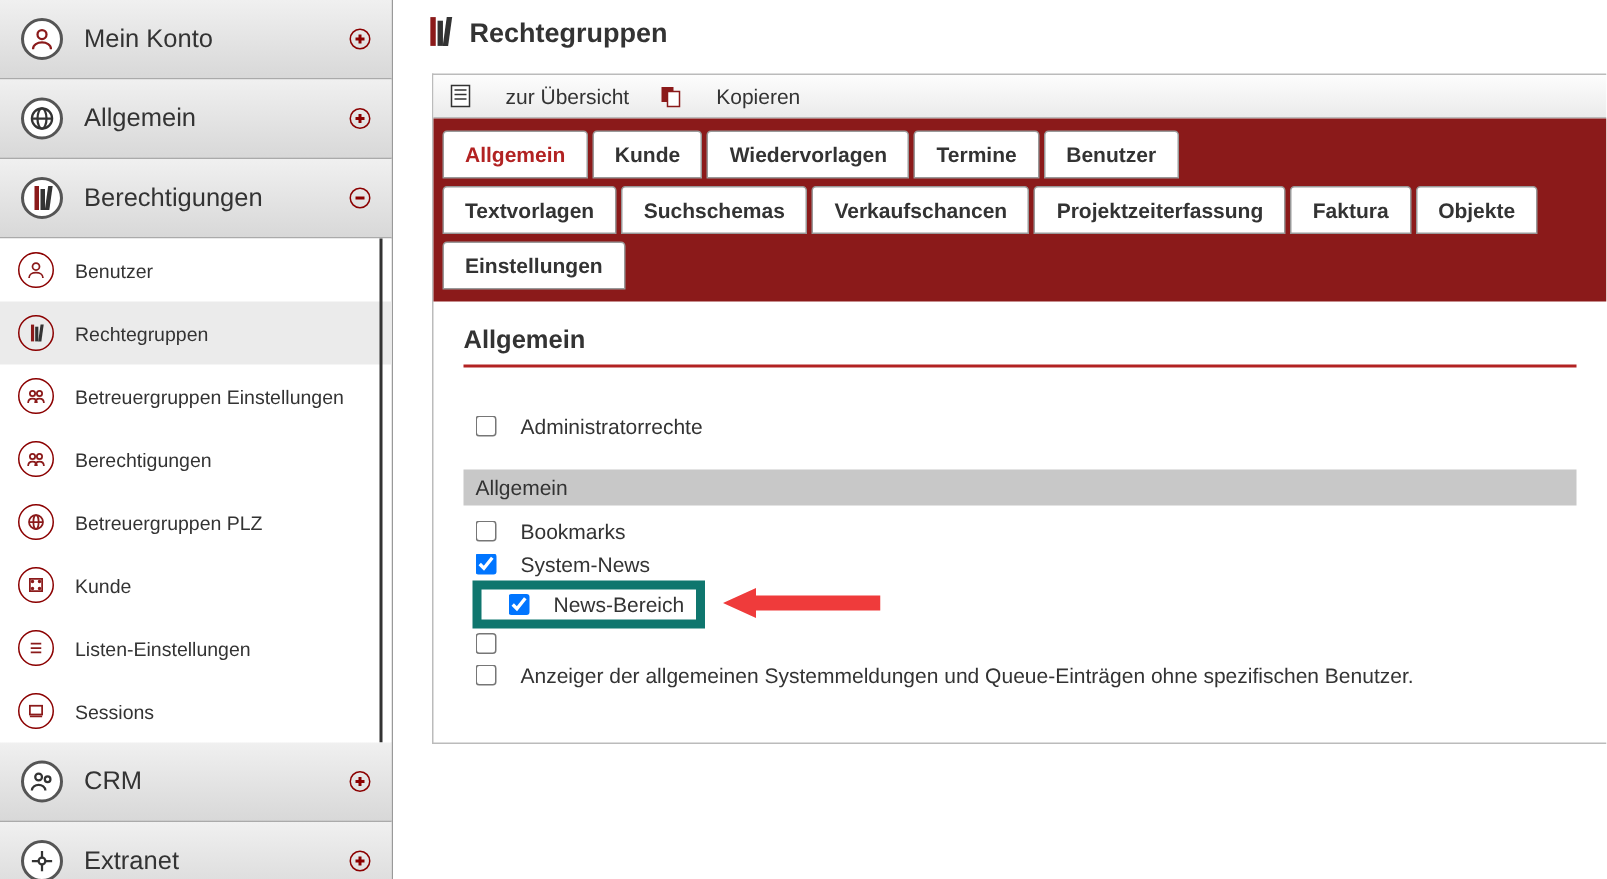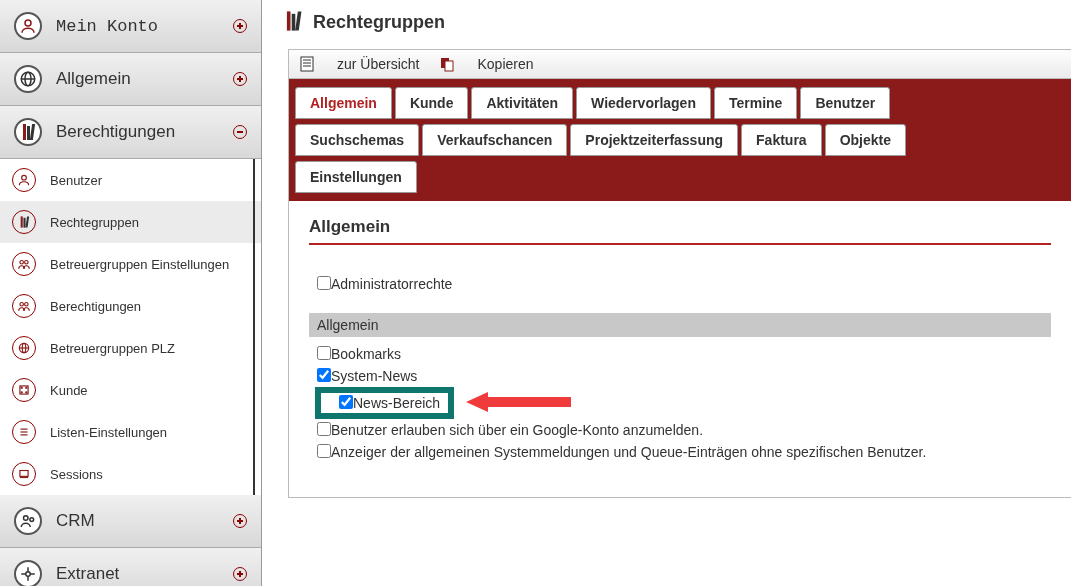--- a/index.html
+++ b/index.html
@@ -1,21 +1,21 @@
 <!DOCTYPE html>
 <html><head>
 <meta charset="utf-8">
 <style>
 * { margin: 0; padding: 0; box-sizing: border-box; }
 body { font-family: Arial, sans-serif; font-size: 14px; color: #333; background: #fff; width: 1071px; height: 586px; overflow: hidden; display: flex; }
 
 
 .sidebar { width: 262px; background: #fff; border-right: 1px solid #999; height: 100%; position: relative; }
 .nav-section { background: linear-gradient(to bottom, #f0f0f0, #d8d8d8); border-bottom: 1px solid #aaa; padding: 12px 14px; display: flex; align-items: center; cursor: pointer; position: relative; }
-.nav-section:first-child { border-top: none; font-family: Liberation Mono, monospace; }
+.nav-section:first-child { border-top: none; }
 .nav-icon { width: 28px; height: 28px; border: 2px solid #555; border-radius: 50%; display: flex; align-items: center; justify-content: center; margin-right: 14px; flex-shrink: 0; background: #fff; }
 .nav-icon svg { width: 18px; height: 18px; }
 .nav-label { font-size: 17px; color: #333; flex: 1; }
 .nav-toggle { width: 14px; height: 14px; border: 1.5px solid #8B0000; border-radius: 50%; position: relative; display: flex; align-items: center; justify-content: center; }
 .nav-toggle::before { content: ''; position: absolute; width: 6px; height: 1.5px; background: #8B0000; }
 .nav-toggle.plus::after { content: ''; position: absolute; width: 1.5px; height: 6px; background: #8B0000; }
 
 .sub-items { background: #fff; }
 .sub-item { padding: 9px 12px; display: flex; align-items: center; cursor: pointer; }
 .sub-item.active { background: #ebebeb; }
@@ -44,21 +44,21 @@
 .tabs-container { background: #8B1A1A; padding: 8px 6px 8px 6px; }
 .tabs-row { display: flex; gap: 3px; margin-bottom: 5px; flex-wrap: nowrap; }
 .tabs-row:last-child { margin-bottom: 0; }
 .tab { background: #fff; border: 1px solid #999; border-radius: 3px 3px 0 0; padding: 7px 14px; font-size: 14px; font-weight: bold; color: #333; cursor: pointer; white-space: nowrap; }
 .tab.active { color: #B22222; }
 
 .section-area { padding: 16px 20px; }
 .section-title { font-size: 17px; font-weight: bold; color: #333; padding-bottom: 6px; border-bottom: 2px solid #B22222; margin-bottom: 28px; }
 
 .group-header { background: #c8c8c8; padding: 4px 8px; font-size: 14px; color: #333; margin-bottom: 6px; }
-.checkbox-row { display: flex; padding: 3px 8px; gap: 0; font-size: 14px; }
+.checkbox-row { display: flex; align-items: center; padding: 3px 8px; gap: 16px; font-size: 14px; }
 .checkbox-row input[type="checkbox"] { width: 14px; height: 14px; cursor: pointer; }
 .group-block { margin-bottom: 18px; }
 
 .highlight-box { border: 6px solid #0f766e; display: inline-flex; align-items: center; padding: 2px 6px 2px 16px; margin-left: 6px; }
 .arrow-annotation { display: inline-block; margin-left: 12px; vertical-align: middle; }
 
 .books-icon-small { display: inline-flex; gap: 1px; align-items: flex-end; }
 .books-icon-small span { display: inline-block; background: #333; }
 .books-icon-small .b1 { width: 3px; height: 16px; background: #8B1A1A; }
 .books-icon-small .b2 { width: 3px; height: 14px; }
@@ -252,26 +252,26 @@
           </span>
         <span>Kopieren</span>
       </div>
     </div>
 
 
     <div class="tabs-container">
       <div class="tabs-row">
         <div class="tab active">Allgemein</div>
         <div class="tab">Kunde</div>
-        <div class="tab">Aktivitäten</div>
         <div class="tab">Wiedervorlagen</div>
         <div class="tab">Termine</div>
         <div class="tab">Benutzer</div>
       </div>
       <div class="tabs-row">
+        <div class="tab">Textvorlagen</div>
         <div class="tab">Suchschemas</div>
         <div class="tab">Verkaufschancen</div>
         <div class="tab">Projektzeiterfassung</div>
         <div class="tab">Faktura</div>
         <div class="tab">Objekte</div>
       </div>
       <div class="tabs-row">
         <div class="tab">Einstellungen</div>
       </div>
     </div>
@@ -304,21 +304,20 @@
             </label>
           </span>
           <span class="arrow-annotation">
             <svg width="105" height="26" viewBox="0 0 105 26">
                 <polygon points="0,13 22,3 22,8 105,8 105,18 22,18 22,23" fill="#ef3b3b"></polygon>
               </svg>
           </span>
         </div>
         <label class="checkbox-row">
           <input type="checkbox" style="">
-          <span>Benutzer erlauben sich über ein Google-Konto anzumelden.</span>
         </label>
         <label class="checkbox-row">
           <input type="checkbox" style="">
           <span>Anzeiger der allgemeinen Systemmeldungen und Queue-Einträgen ohne spezifischen Benutzer.</span>
         </label>
       </div>
     </div>
   </div>
 </div>
 

